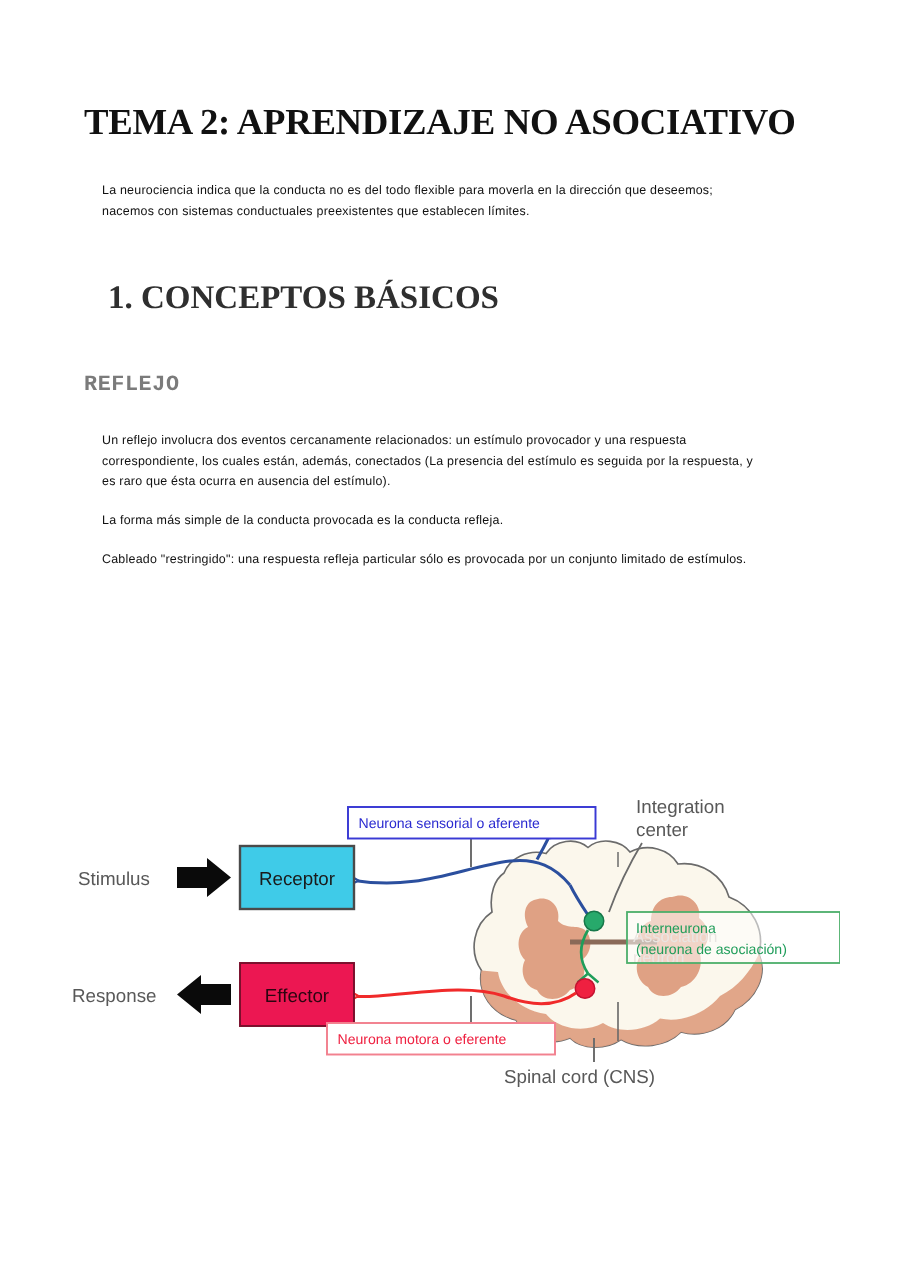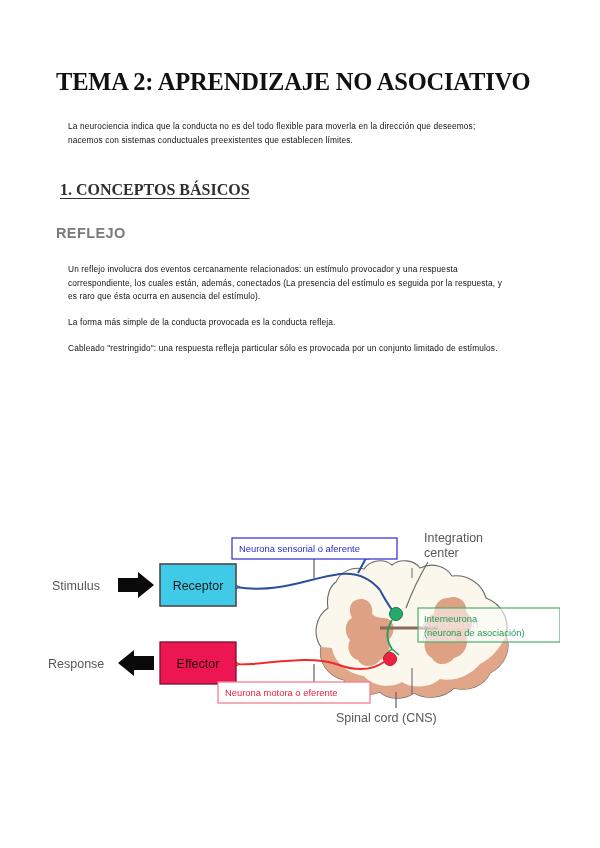--- a/index.html
+++ b/index.html
@@ -38,29 +38,28 @@
     padding-top: 68px;
     text-align: center;
     white-space: nowrap;
   }
   .intro-block {
     margin-top: 24px;
   }
   .section-h1 {
     font-family: "Liberation Serif", "DejaVu Serif", serif;
     font-weight: bold;
-    font-size: 16px;
+    font-size: 22px;
     color: #2f2f2f;
-    text-decoration: underline;
     text-underline-offset: 3px;
-    margin: 4px;
+    margin: 16px;
     padding-top: 22px;
   }
   .section-h2 {
-    font-family: Liberation Sans, sans-serif;
+    font-family: Liberation Mono, monospace;
     font-weight: bold;
     font-size: 14.5px;
     letter-spacing: 0.4px;
     color: #7b7b7b;
     margin: 0;
     padding-top: 22px;
   }
 
   
   .para {

